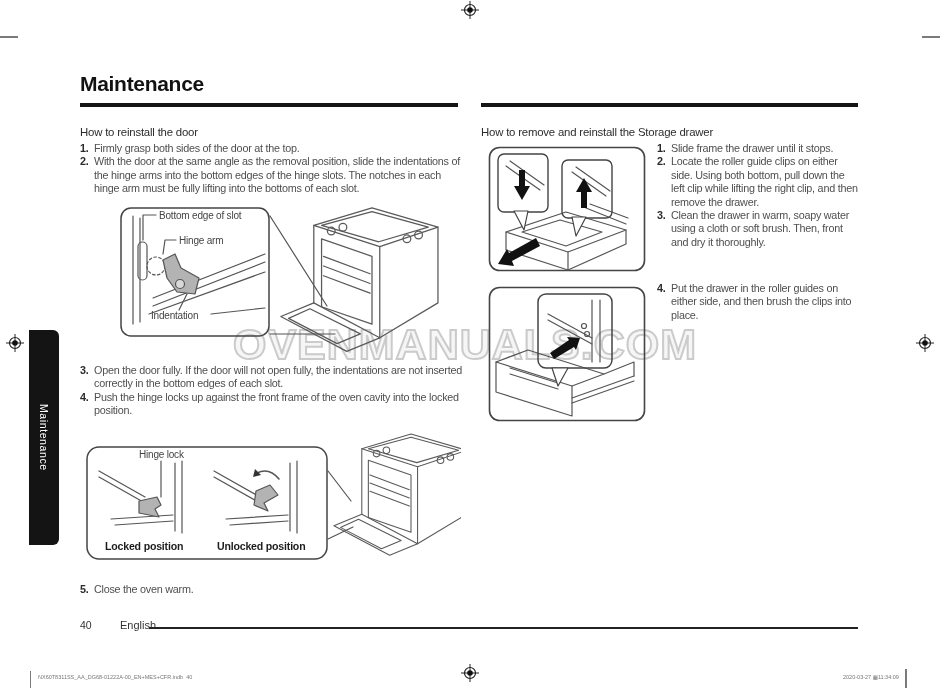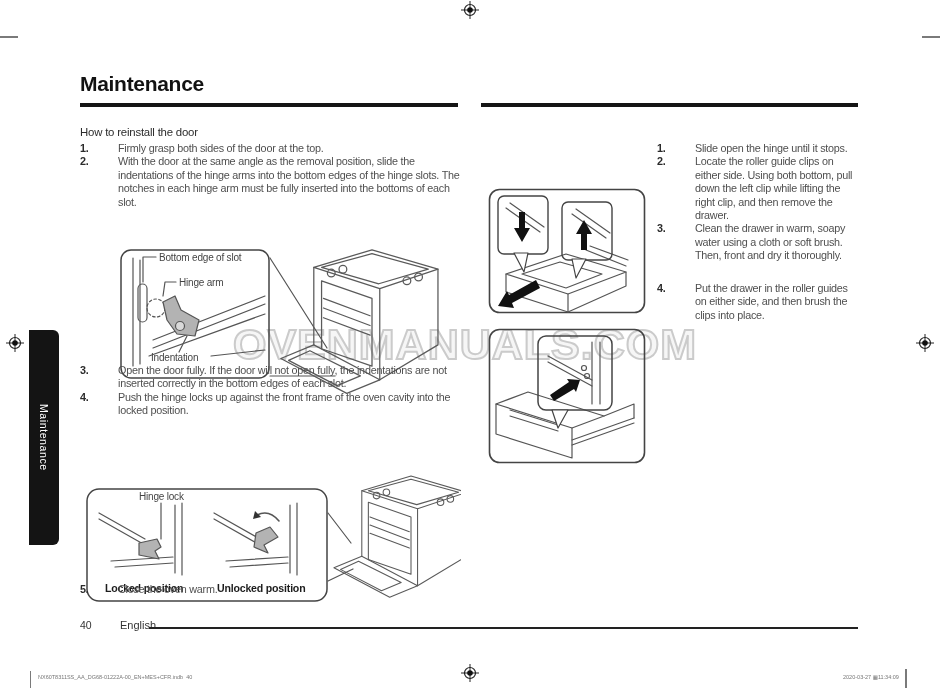--- a/index.html
+++ b/index.html
@@ -8,27 +8,27 @@
   .abs{position:absolute;}
   
   .doc-title{left:80px;top:72px;font-size:21px;font-weight:bold;color:#121212;letter-spacing:-0.3px;z-index:2;}
   .rule{position:absolute;top:103px;height:4px;background:#151515;z-index:2;}
   .rule-left{left:80px;width:378px;}
   .rule-right{left:481px;width:377px;}
   .section-heading{font-size:11.4px;font-weight:normal;color:#2c2c2c;letter-spacing:-0.2px;z-index:2;}
   .steps{z-index:2;font-size:10.8px;line-height:13.4px;letter-spacing:-0.25px;color:#4f4f4f;}
   .step{display:flex;}
   .step .n{flex:none;width:14px;font-weight:bold;color:#2b2b2b;}
-  .step .t{flex:1;margin-left:24px;}
+  .step .t{flex:1;}
   
   .watermark{left:230px;top:320px;width:470px;text-align:center;z-index:1;
              font-size:43px;font-weight:bold;color:#f6f6f6;letter-spacing:1px;
              -webkit-text-stroke:2px #cbcbcb;white-space:nowrap;}
   
-  .fig{z-index:2;margin-top:42px;}
+  .fig{z-index:2;}
   .fig svg{display:block;}
   svg text{font-family:"Liberation Sans",sans-serif;font-size:10px;fill:#444;letter-spacing:-0.2px;}
   svg text.bold{font-weight:bold;font-size:10.6px;fill:#1d1d1d;}
   
   .side-tab{left:29px;top:330px;width:30px;height:215px;background:#141414;
             border-radius:0 6px 6px 0;z-index:3;display:flex;align-items:center;justify-content:center;}
   .side-tab span{writing-mode:vertical-rl;color:#ffffff;font-size:10.5px;letter-spacing:0.6px;}
   
   .footer-num{left:80px;top:619px;font-size:10.5px;color:#333;z-index:2;}
   .footer-lang{left:120px;top:619px;font-size:11px;color:#333;z-index:2;}
@@ -102,21 +102,21 @@
 
   <div class="abs section-heading" style="left:80px;top:126px">How to reinstall the door</div>
 
   <div class="abs steps" style="left:80px;top:142px;width:382px">
     <div class="step">
       <span class="n">1.</span>
       <span class="t">Firmly grasp both sides of the door at the top.</span>
     </div>
     <div class="step">
       <span class="n">2.</span>
-      <span class="t">With the door at the same angle as the removal position, slide the indentations of the hinge arms into the bottom edges of the hinge slots. The notches in each hinge arm must be fully inserted into the bottoms of each slot.</span>
+      <span class="t">With the door at the same angle as the removal position, slide the indentations of the hinge arms into the bottom edges of the hinge slots. The notches in each hinge arm must be fully lifting into the bottoms of each slot.</span>
     </div>
   </div>
 
   <div class="abs fig" style="left:83px;top:202px">
     <svg width="375" height="153" viewBox="0 0 375 153">
       <g stroke="#555" fill="none" stroke-width="1.2" stroke-linejoin="round" stroke-linecap="round">
         <rect x="38" y="6" width="148" height="128" rx="10" stroke="#444" stroke-width="1.5"></rect>
         <path d="M187,14 L244,104"></path>
           <path d="M187,132 L252,132"></path>
         <path d="M50,14 L50,122 M57,16 L57,120"></path>
@@ -178,20 +178,21 @@
     </svg>
   </div>
 
   <div class="abs steps" style="left:80px;top:583px;width:384px">
     <div class="step">
       <span class="n">5.</span>
       <span class="t">Close the oven warm.</span>
     </div>
   </div>
 
+  <div class="abs section-heading" style="left:481px;top:126px">How to remove and reinstall the Storage drawer</div>
 
   <div class="abs fig" style="left:488px;top:146px">
     <svg width="158" height="126" viewBox="0 0 158 126">
       <g stroke="#555" fill="none" stroke-width="1.2" stroke-linejoin="round" stroke-linecap="round">
         <rect x="1.5" y="1.5" width="155" height="123" rx="10" stroke="#444" stroke-width="1.6"></rect>
 
         <path d="M18,86 L80,106 L138,84 L78,66 Z"></path>
         <path d="M18,86 L18,104 L80,124 L80,106"></path>
         <path d="M138,84 L138,98 L80,124"></path>
         <path d="M34,86 L78,100 L114,86 L72,74 Z"></path>
@@ -209,21 +210,21 @@
         <polygon points="31,24 37,24 37,40 42,40 34,54 26,40 31,40"></polygon>
         <polygon points="93,62 99,62 99,46 104,46 96,32 88,46 93,46"></polygon>
         <polygon points="48,92 21,107 19,103 10,118 26,120 24,115 52,100"></polygon>
       </g>
     </svg>
   </div>
 
   <div class="abs steps" style="left:657px;top:142px;width:203px">
     <div class="step">
       <span class="n">1.</span>
-      <span class="t">Slide open the hinge until it stops.</span>
+      <span class="t">Slide frame the drawer until it stops.</span>
     </div>
     <div class="step">
       <span class="n">2.</span>
       <span class="t">Locate the roller guide clips on either side. Using both bottom, pull down the left clip while lifting the right clip, and then remove the drawer.</span>
     </div>
     <div class="step">
       <span class="n">3.</span>
       <span class="t">Clean the drawer in warm, soapy water using a cloth or soft brush. Then, front and dry it thoroughly.</span>
     </div>
   </div>

